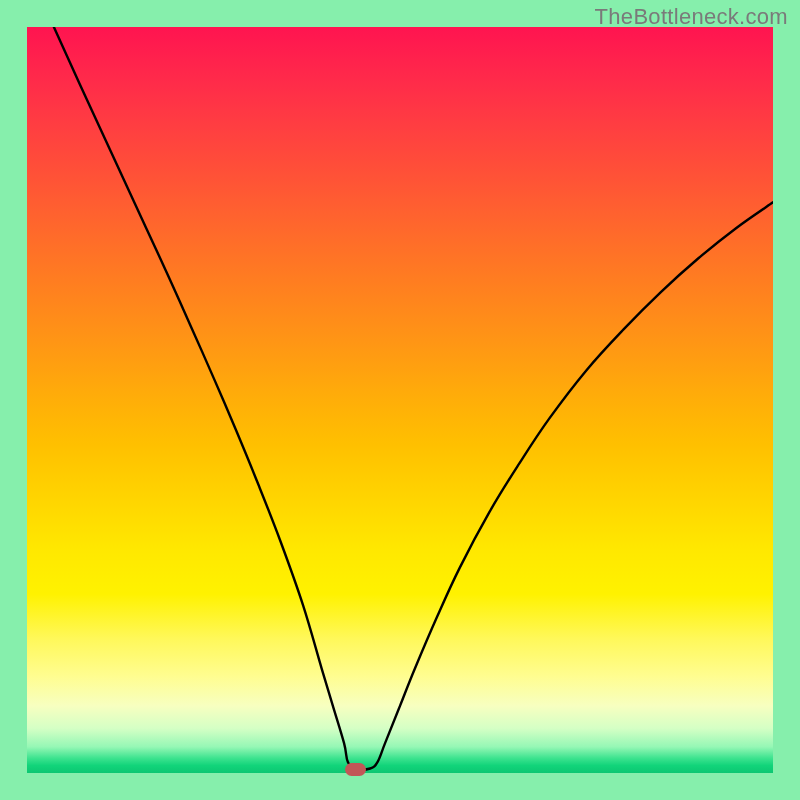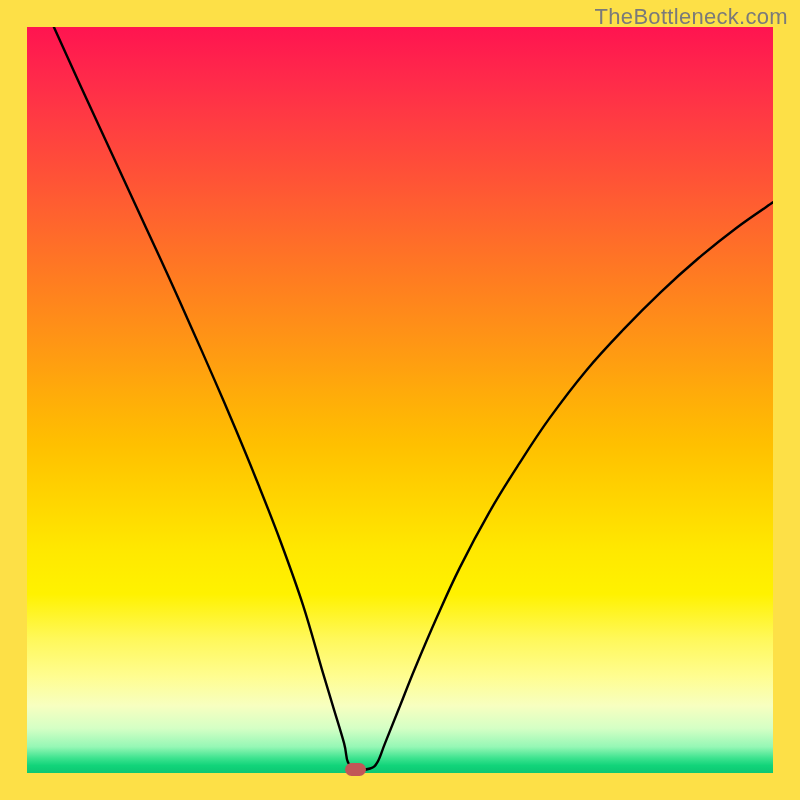--- a/index.html
+++ b/index.html
@@ -8,21 +8,21 @@
     width: 800px;
     height: 800px;
     overflow: hidden;
     background: #000;
     font-family: Arial, Helvetica, sans-serif;
   }
   .frame {
     position: relative;
     width: 800px;
     height: 800px;
-    background: #fde047;
+    background: #86efac;
   }
   .plot-area {
     position: absolute;
     left: 27px;
     top: 27px;
     width: 746px;
     height: 746px;
     background: linear-gradient(
       to bottom,
       #ff1450 0%,

